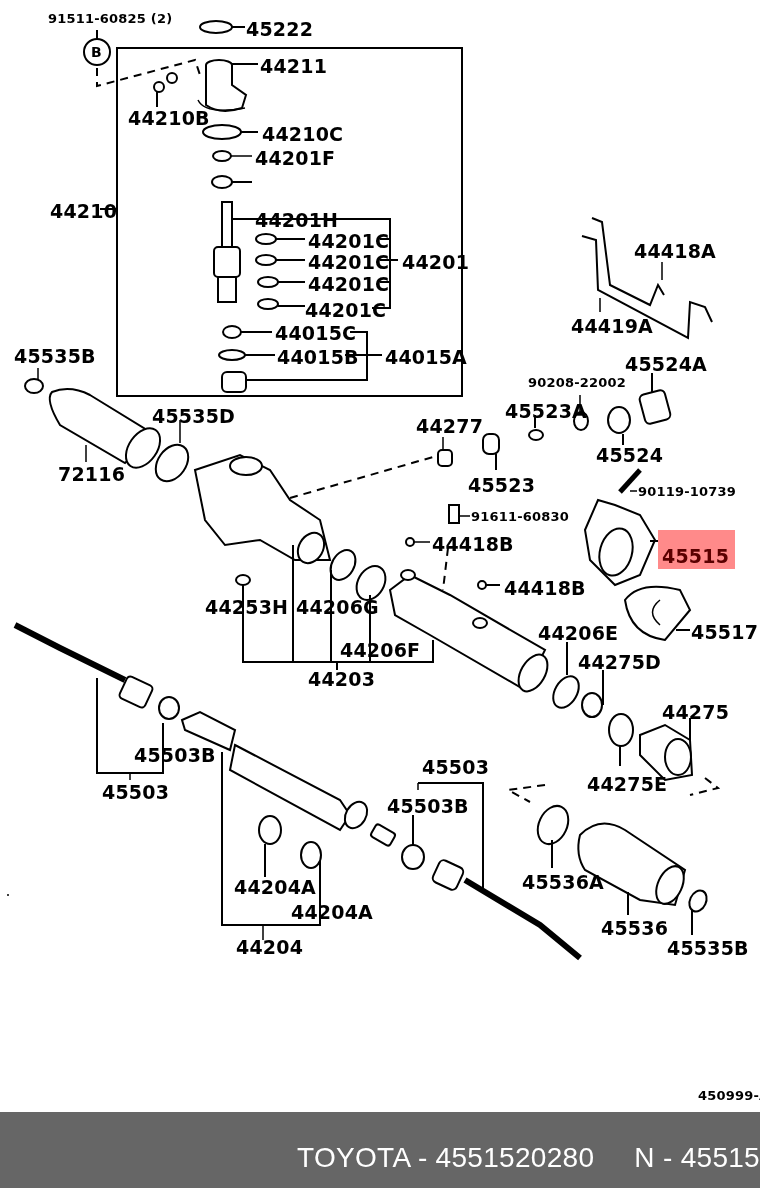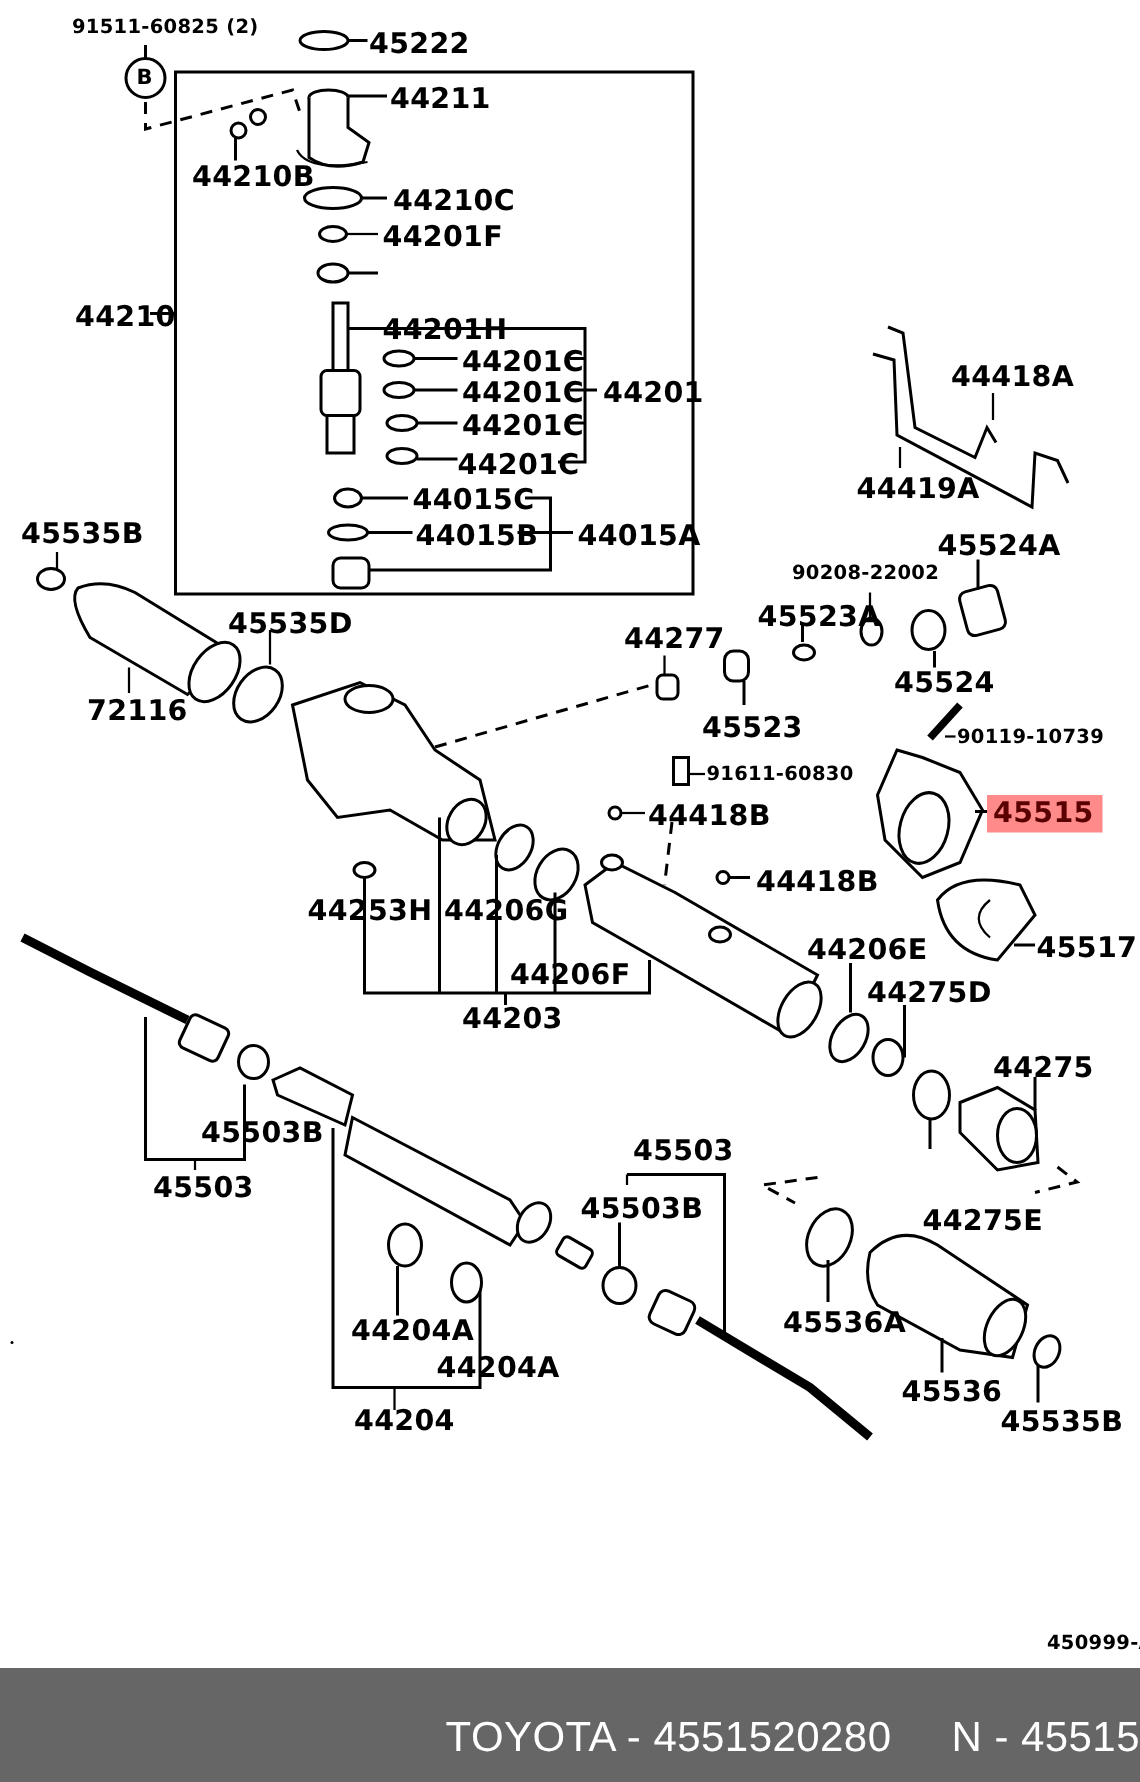--- a/index.html
+++ b/index.html
@@ -1,20 +1,20 @@
 <!DOCTYPE html>
 <html><head>
 <meta charset="utf-8">
 <style>
   html, body { margin: 0; padding: 0; background: #ffffff; }
   body { width: 760px; height: 1188px; position: relative; overflow: hidden; font-family: "DejaVu Sans", sans-serif; }
   #diagram { position: absolute; left: 0; top: 0; width: 760px; height: 1112px; }
   .lbl { position: absolute; font-family: "DejaVu Sans", sans-serif; font-weight: bold; font-size: 19px; color: #000; white-space: nowrap; line-height: 1; letter-spacing: 0.2px; }
   .lbl.small { font-size: 13px; }
-  .lbl.hl { background: #ff8a8a; color: #5a0000; padding: 3px 6px 3px 4px; }
+  .lbl.hl { background: #ff8a8a; color: #5a0000; padding: 17px 6px 3px 4px; }
   #footer { position: absolute; left: 0; top: 1112px; width: 760px; height: 92px; background: #666666; display: flex; align-items: center; justify-content: flex-end; }
   #footer span { color: #ffffff; font-family: "Liberation Sans", sans-serif; font-size: 28px; letter-spacing: 0.3px; }
   #footer .gap { display: inline-block; width: 40px; }
   svg .ln { stroke: #000; stroke-width: 2; fill: none; }
   svg .thin { stroke: #000; stroke-width: 1.5; fill: none; }
   svg .dash { stroke: #000; stroke-width: 2; fill: none; stroke-dasharray: 8 6; }
   svg .part { stroke: #000; stroke-width: 2; fill: #fff; }
 </style>
 </head>
 <body>
@@ -241,21 +241,21 @@
 <span class="lbl" style="left:432px;top:535px;">44418B</span>
 <span class="lbl" style="left:504px;top:579px;">44418B</span>
 <span class="lbl" style="left:205px;top:598px;">44253H</span>
 <span class="lbl" style="left:296px;top:598px;">44206G</span>
 <span class="lbl" style="left:340px;top:641px;">44206F</span>
 <span class="lbl" style="left:308px;top:670px;">44203</span>
 <span class="lbl" style="left:691px;top:623px;">45517</span>
 <span class="lbl" style="left:538px;top:624px;">44206E</span>
 <span class="lbl" style="left:578px;top:653px;">44275D</span>
 <span class="lbl" style="left:662px;top:703px;">44275</span>
-<span class="lbl" style="left:587px;top:805px;margin-left:28px;">44275E</span>
+<span class="lbl" style="left:587px;top:775px;">44275E</span>
 <span class="lbl" style="left:134px;top:746px;">45503B</span>
 <span class="lbl" style="left:102px;top:783px;">45503</span>
 <span class="lbl" style="left:422px;top:758px;">45503</span>
 <span class="lbl" style="left:387px;top:797px;">45503B</span>
 <span class="lbl" style="left:234px;top:878px;">44204A</span>
 <span class="lbl" style="left:291px;top:903px;">44204A</span>
 <span class="lbl" style="left:236px;top:938px;">44204</span>
 <span class="lbl" style="left:522px;top:873px;">45536A</span>
 <span class="lbl" style="left:601px;top:919px;">45536</span>
 <span class="lbl" style="left:667px;top:939px;">45535B</span>

